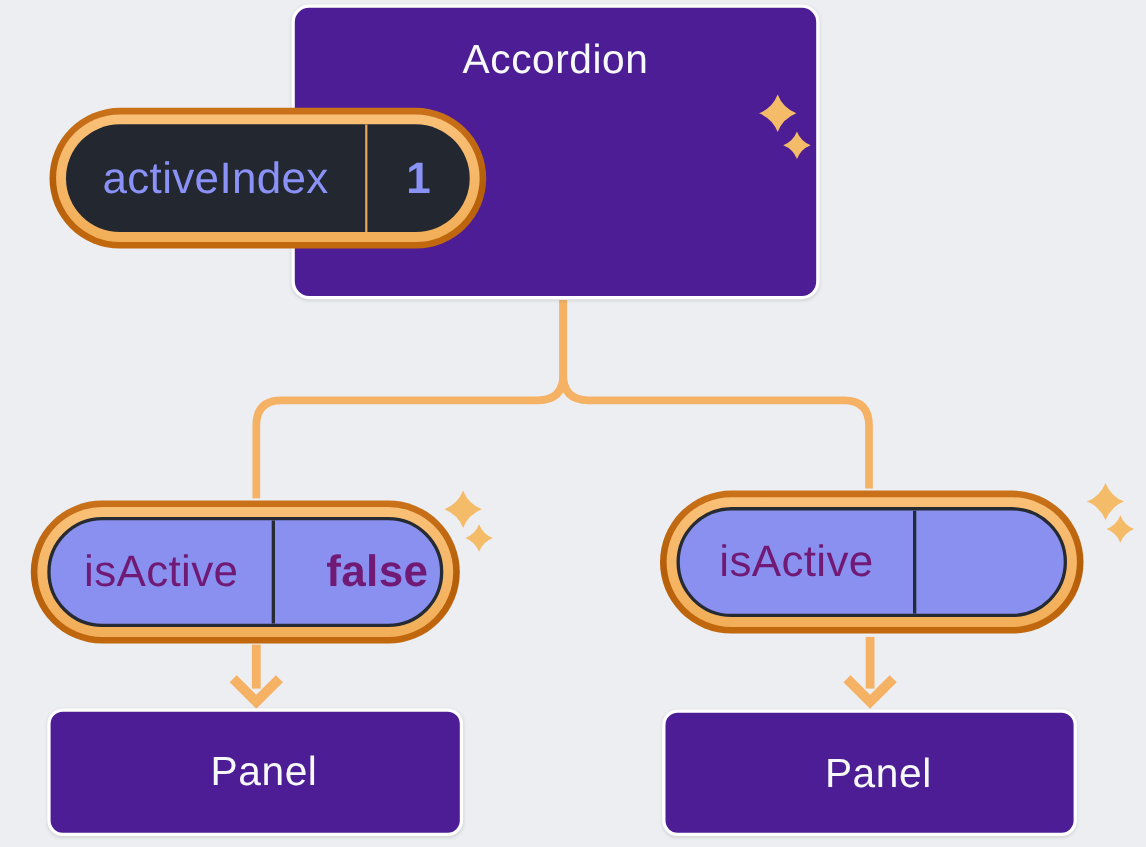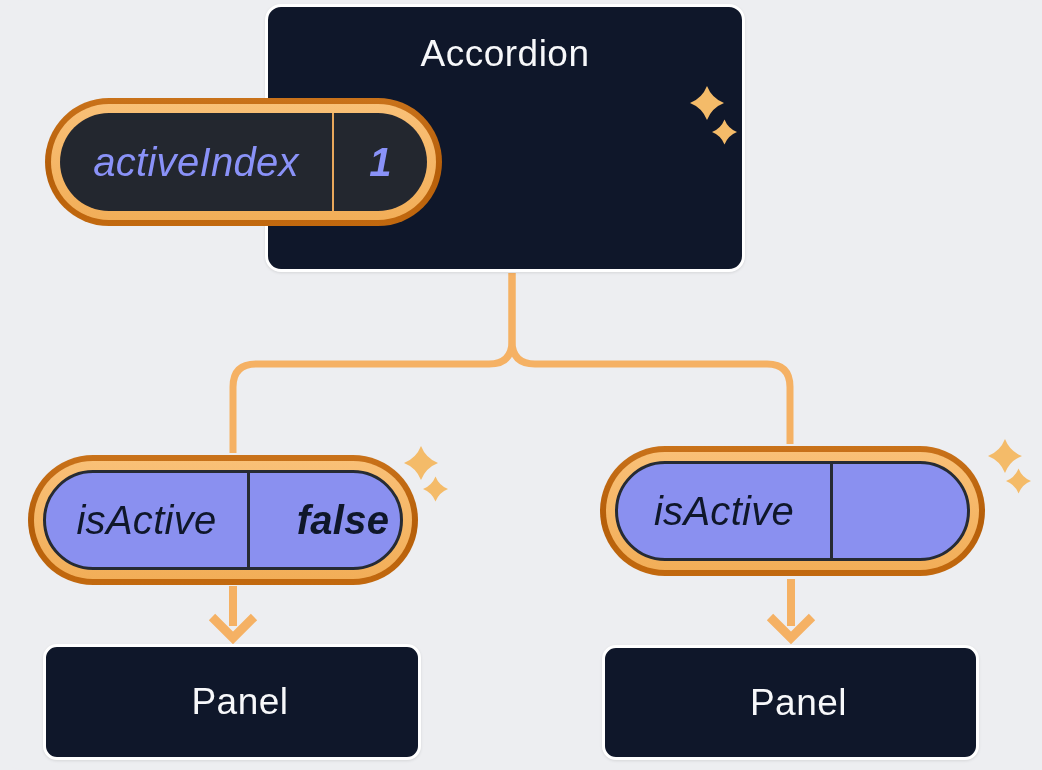--- a/index.html
+++ b/index.html
@@ -13,21 +13,21 @@
     width: 1042px;
     height: 770px;
     background: #EDEEF1;
     border-radius: 24px;
     overflow: hidden;
   }
   .abs { position: absolute; }
 
   
   .dark-box {
-    background: #0f172a;
+    background: #4c1d95;
     border: 3px solid #FFFFFF;
     border-radius: 16px;
     box-shadow: 0 1px 3px rgba(0,0,0,0.10);
   }
   .accordion-box { left: 265px; top: 4px; width: 480px; height: 268px; }
   .accordion-title {
     position: absolute; left: 0; top: 26px; width: 100%;
     text-align: center;
     font-size: 37px; font-weight: 500; color: #F7F8FA;
     letter-spacing: 0.5px;
@@ -70,26 +70,26 @@
   .prop-pill .pill-core {
     background: #8A90F0;
     border: 3px solid #262B33;
   }
   .prop-pill-left  { left: 28px;  top: 455px; width: 390px; height: 130px; }
   .prop-pill-right { left: 600px; top: 446px; width: 385px; height: 130px; }
   .prop-pill .divider { width: 3px; background: #262B33; }
   .prop-pill-left  .cell-name { width: 201px; }
   .prop-pill-right .cell-name { width: 212px; }
   .prop-pill .cell-value { flex: 1; padding-left: 36px; }
-  .prop-pill .cell-name span, .prop-pill .cell-value span { color: #0f172a; }
+  .prop-pill .cell-name span, .prop-pill .cell-value span { color: #701a75; }
 
   .cell {
     display: flex; align-items: center; justify-content: center;
   }
-  .cell span { font-size: 40px; letter-spacing: 0.3px; font-style: italic; }
+  .cell span { font-size: 40px; letter-spacing: 0.3px; }
   .cell-value span { font-weight: 700; }
 
   
   svg.overlay { position: absolute; left: 0; top: 0; pointer-events: none; }
   .sparkle { position: absolute; }
 </style>
 </head>
 <body>
 
 <div class="canvas">

